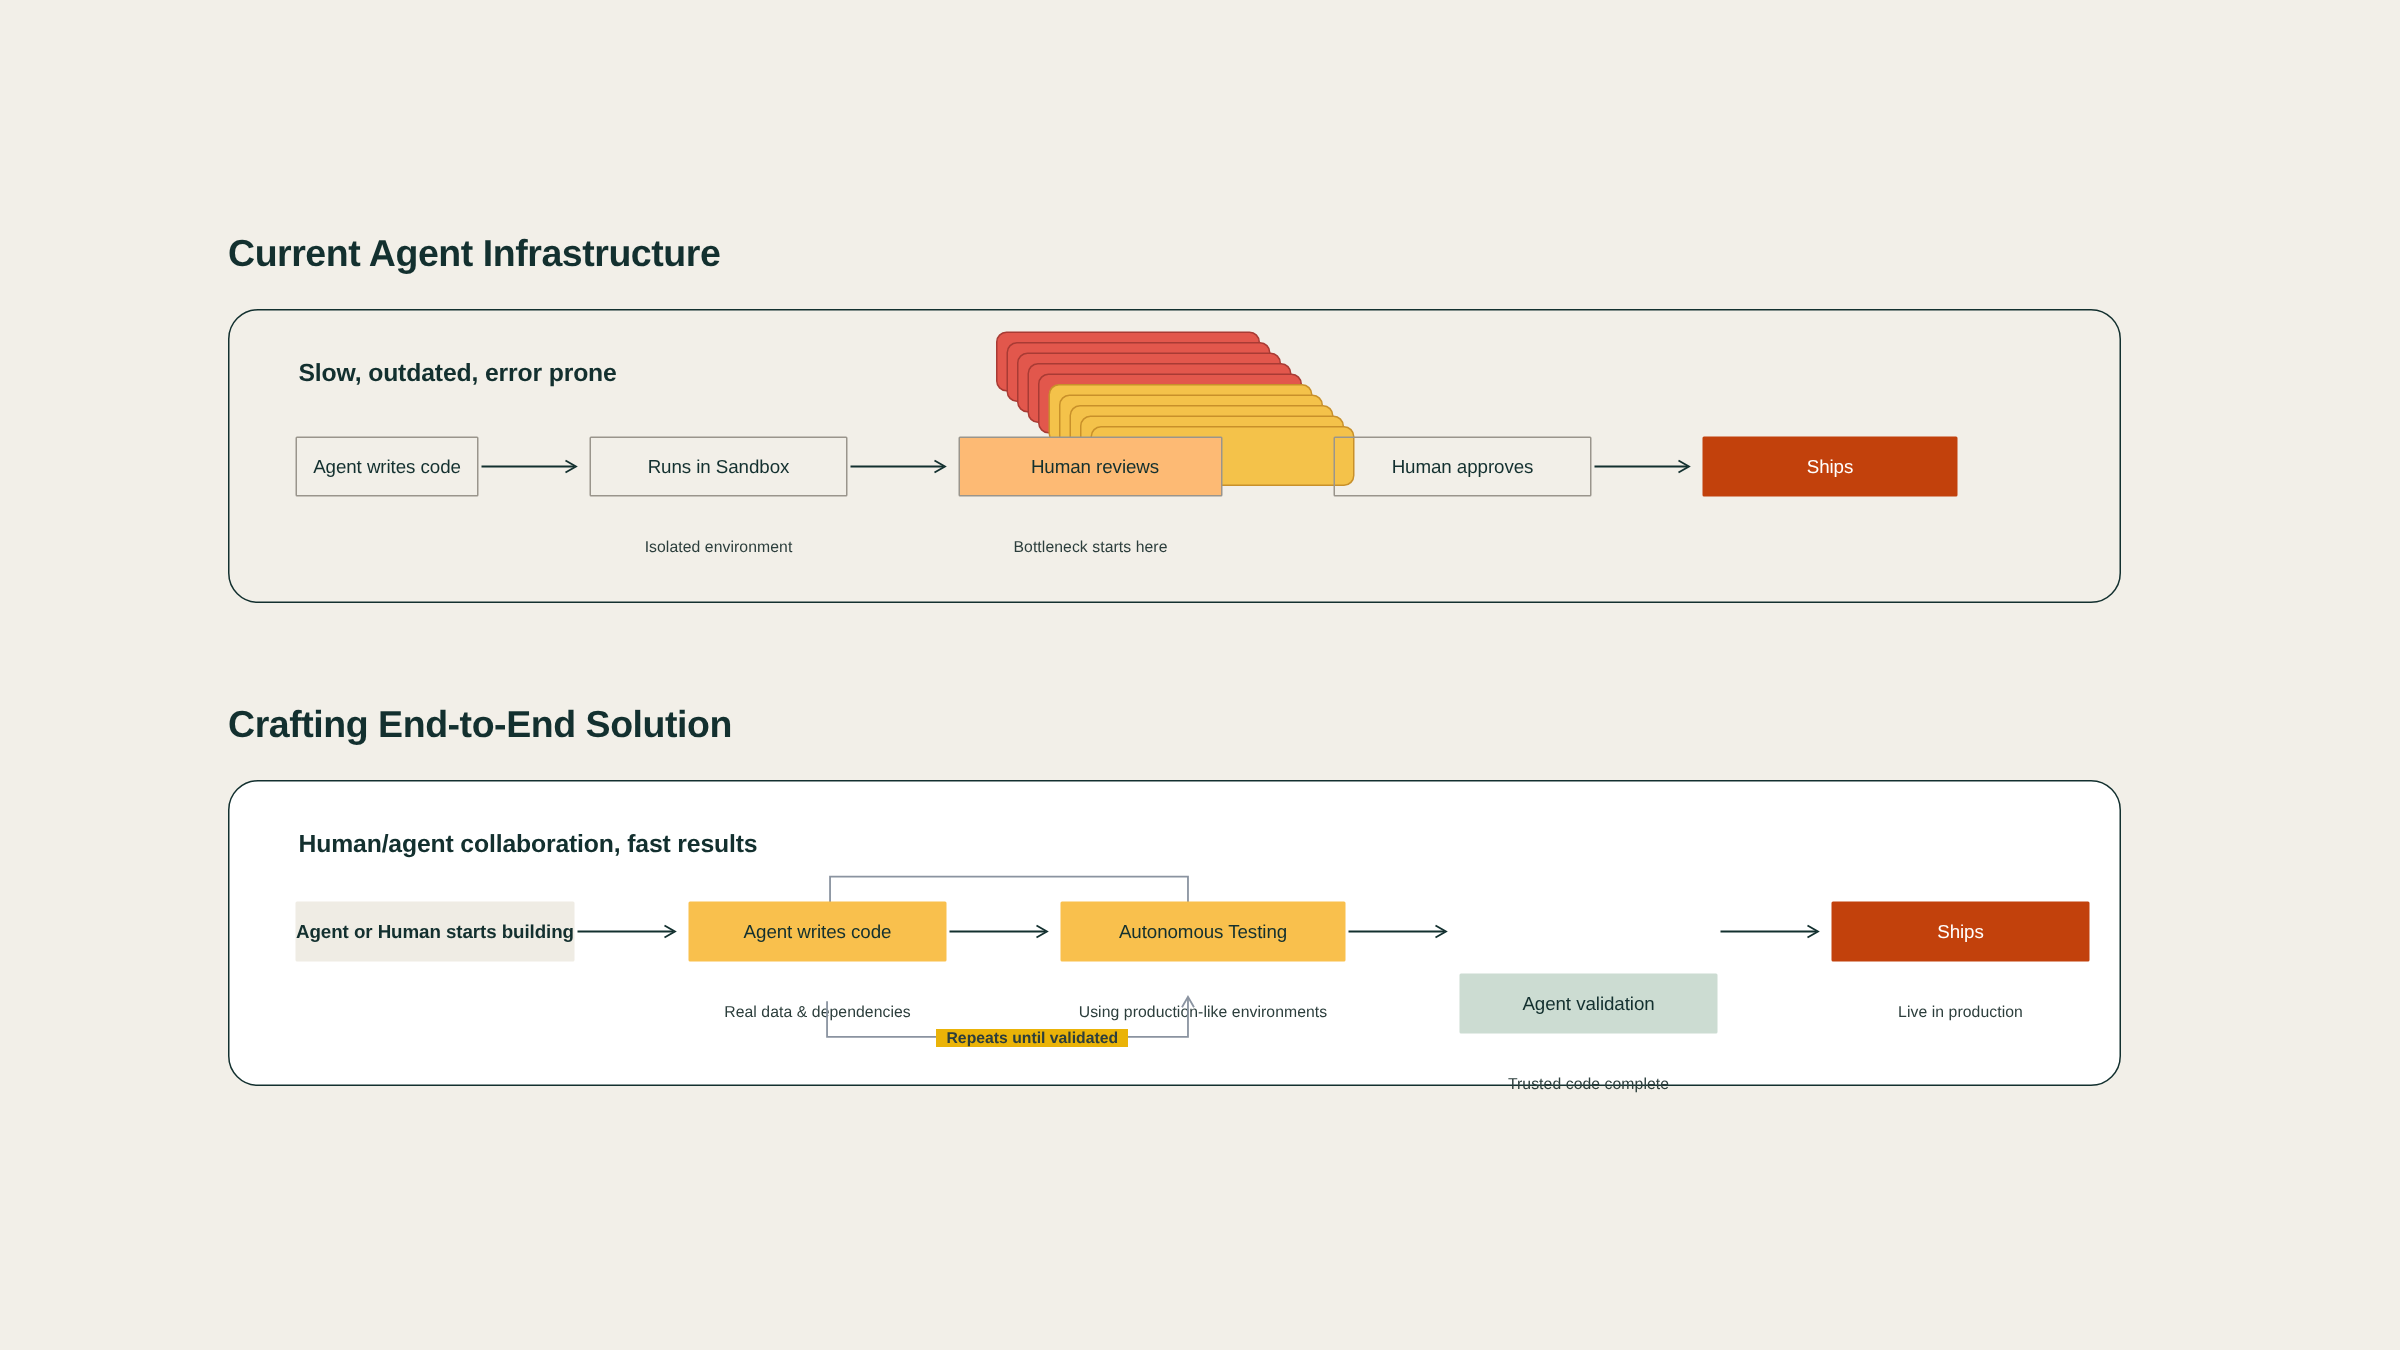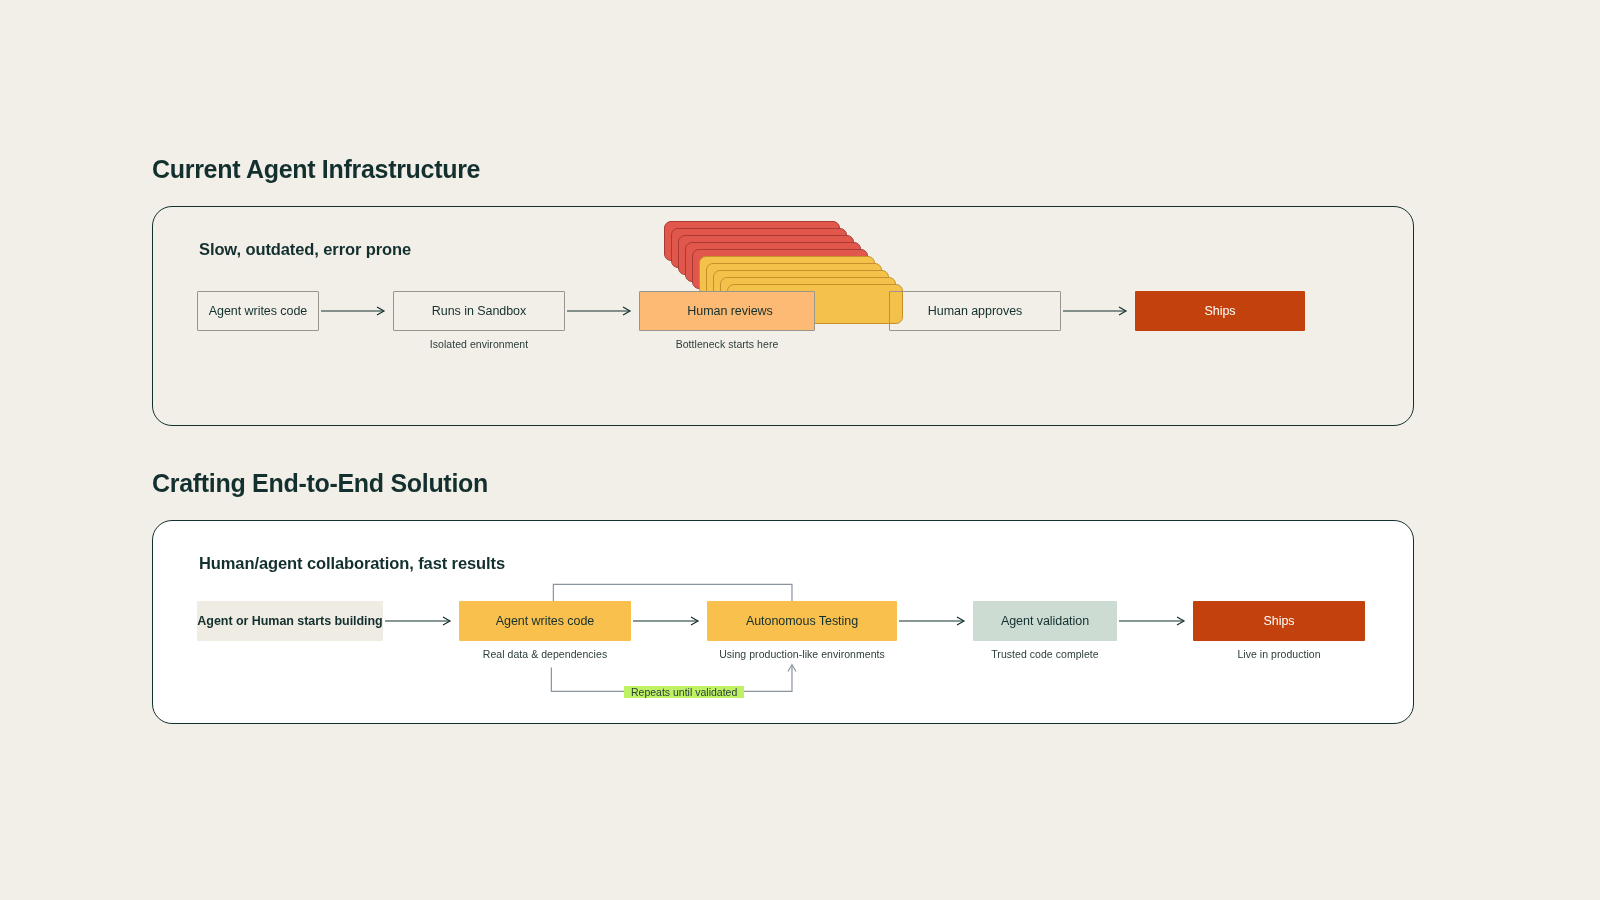--- a/index.html
+++ b/index.html
@@ -30,21 +30,21 @@
     letter-spacing: -0.3px;
     color: #13302F;
     margin-bottom: 22px;
     line-height: 1.15;
   }
 
   .panel {
     position: relative;
     border: 1.2px solid #13302F;
     border-radius: 20px;
-    height: 220px;
+    height: 196px;
   }
   .panel.filled    { background: transparent; }
   .panel.whitebg   { background: #FFFFFF; height: 204px; }
 
   .panel-subtitle {
     position: absolute;
     left: 46px;
     top: 33px;
     font-size: 16.5px;
     font-weight: 600;
@@ -95,21 +95,21 @@
     border: 1.1px solid #9A958C;
     background: transparent;
   }
   .node.beige  { background: #EFECE4; font-weight: bold; }
   .node.amber  { background: #F9C04D; }
   .node.mint   { background: #CCDCD2; }
   .node.teal   { background: #c2410c; color: #FFFFFF; }
   .node.white  { background: #fdba74; border: 1.1px solid #9A958C; padding-left: 20px; }
 
   .node-caption {
-    margin-top: 7px;
+    margin-top: 28px;
     font-size: 10.5px;
     font-weight: 500;
     color: #2C3E3C;
     white-space: nowrap;
     letter-spacing: 0.05px;
   }
 
   
   .connector {
     flex: 0 0 auto;
@@ -142,23 +142,23 @@
     top: 0;
     width: 100%;
     height: 100%;
     pointer-events: none;
     overflow: visible;
     z-index: 2;
   }
   .loop-label {
     position: absolute;
     font-size: 10.5px;
-    font-weight: 400;
+    font-weight: 700;
     color: #2C3E3C;
-    background: #bef264;
+    background: #eab308;
     padding: 0 7px;
     white-space: nowrap;
     z-index: 3;
   }
 </style>
 </head>
 <body>
 
 <div class="section" id="section-current">
 
@@ -290,21 +290,21 @@
       </div>
 
       <div class="connector">
         <svg width="76" height="12" viewBox="0 0 76 12">
           <line x1="2" y1="6" x2="66" y2="6" stroke="#13302F" stroke-width="1.2"></line>
           <polyline points="60,2 67,6 60,10" fill="none" stroke="#13302F" stroke-width="1.2"></polyline>
         </svg>
       </div>
 
       <div class="node-wrap">
-        <div class="node mint" style="width:144px;">Agent validation</div>
+        <div class="node mint" style="width:172px;margin-top:48px;">Agent validation</div>
         <div class="node-caption">Trusted code complete</div>
       </div>
 
       <div class="connector">
         <svg width="76" height="12" viewBox="0 0 76 12">
           <line x1="2" y1="6" x2="66" y2="6" stroke="#13302F" stroke-width="1.2"></line>
           <polyline points="60,2 67,6 60,10" fill="none" stroke="#13302F" stroke-width="1.2"></polyline>
         </svg>
       </div>
 

